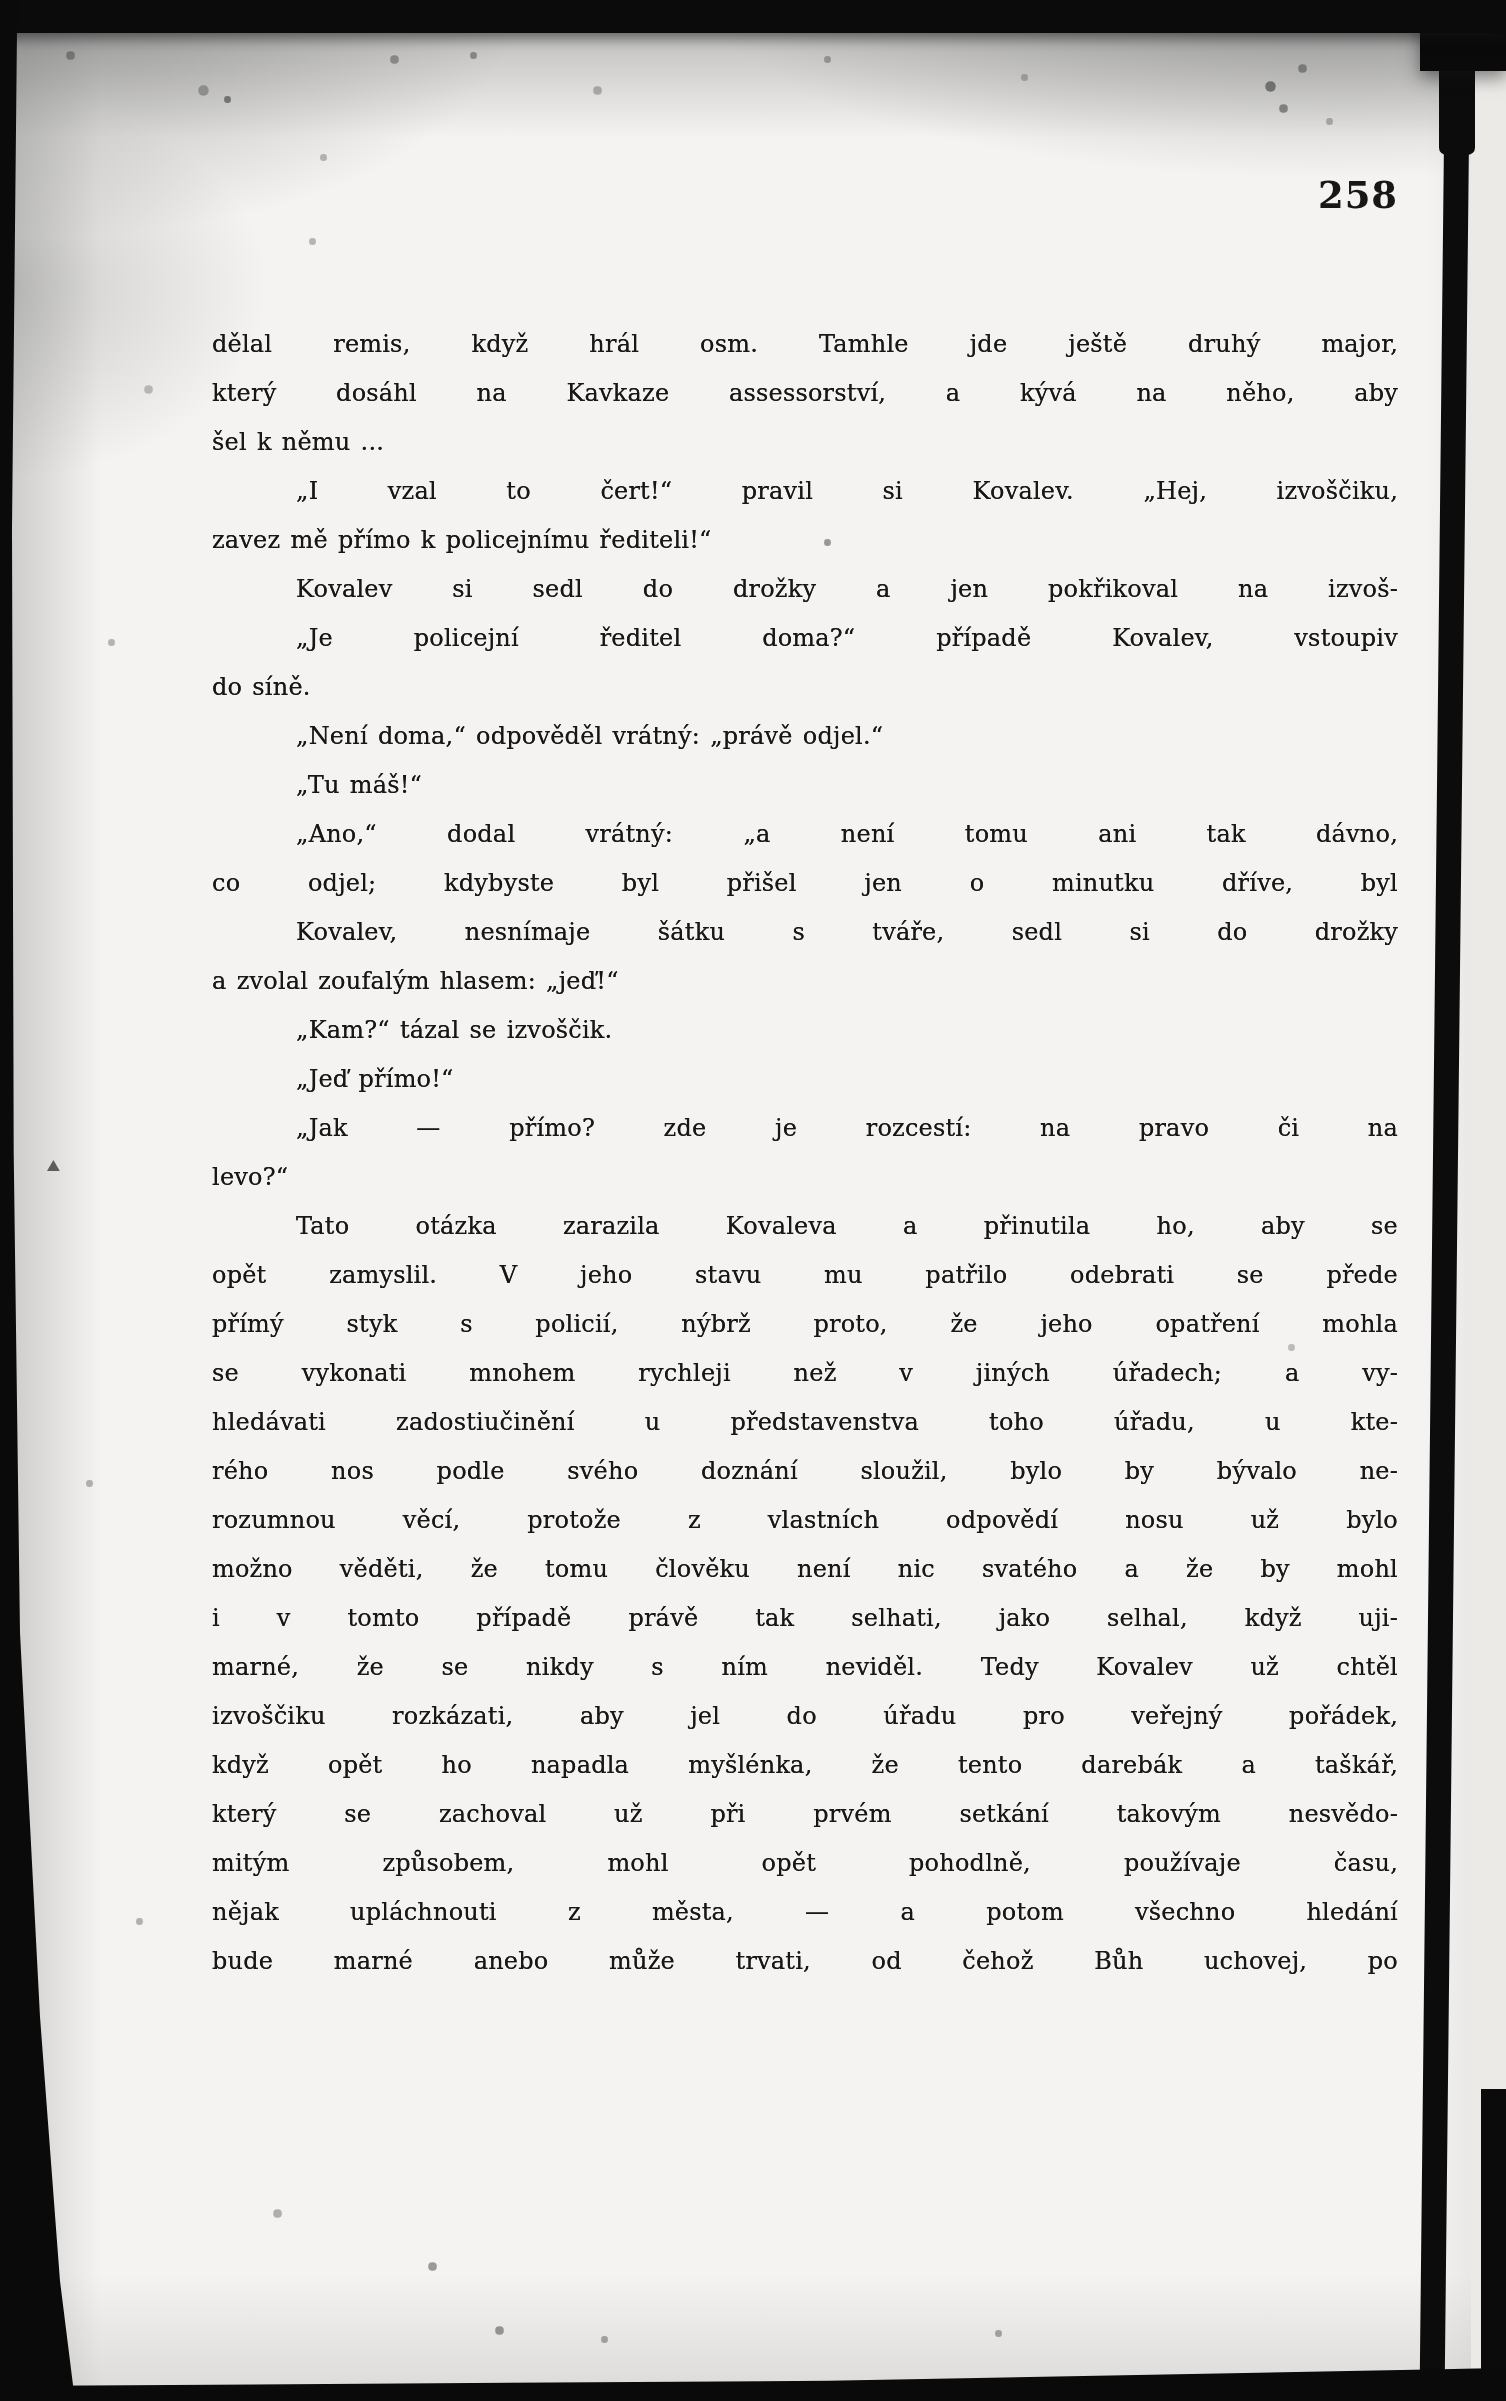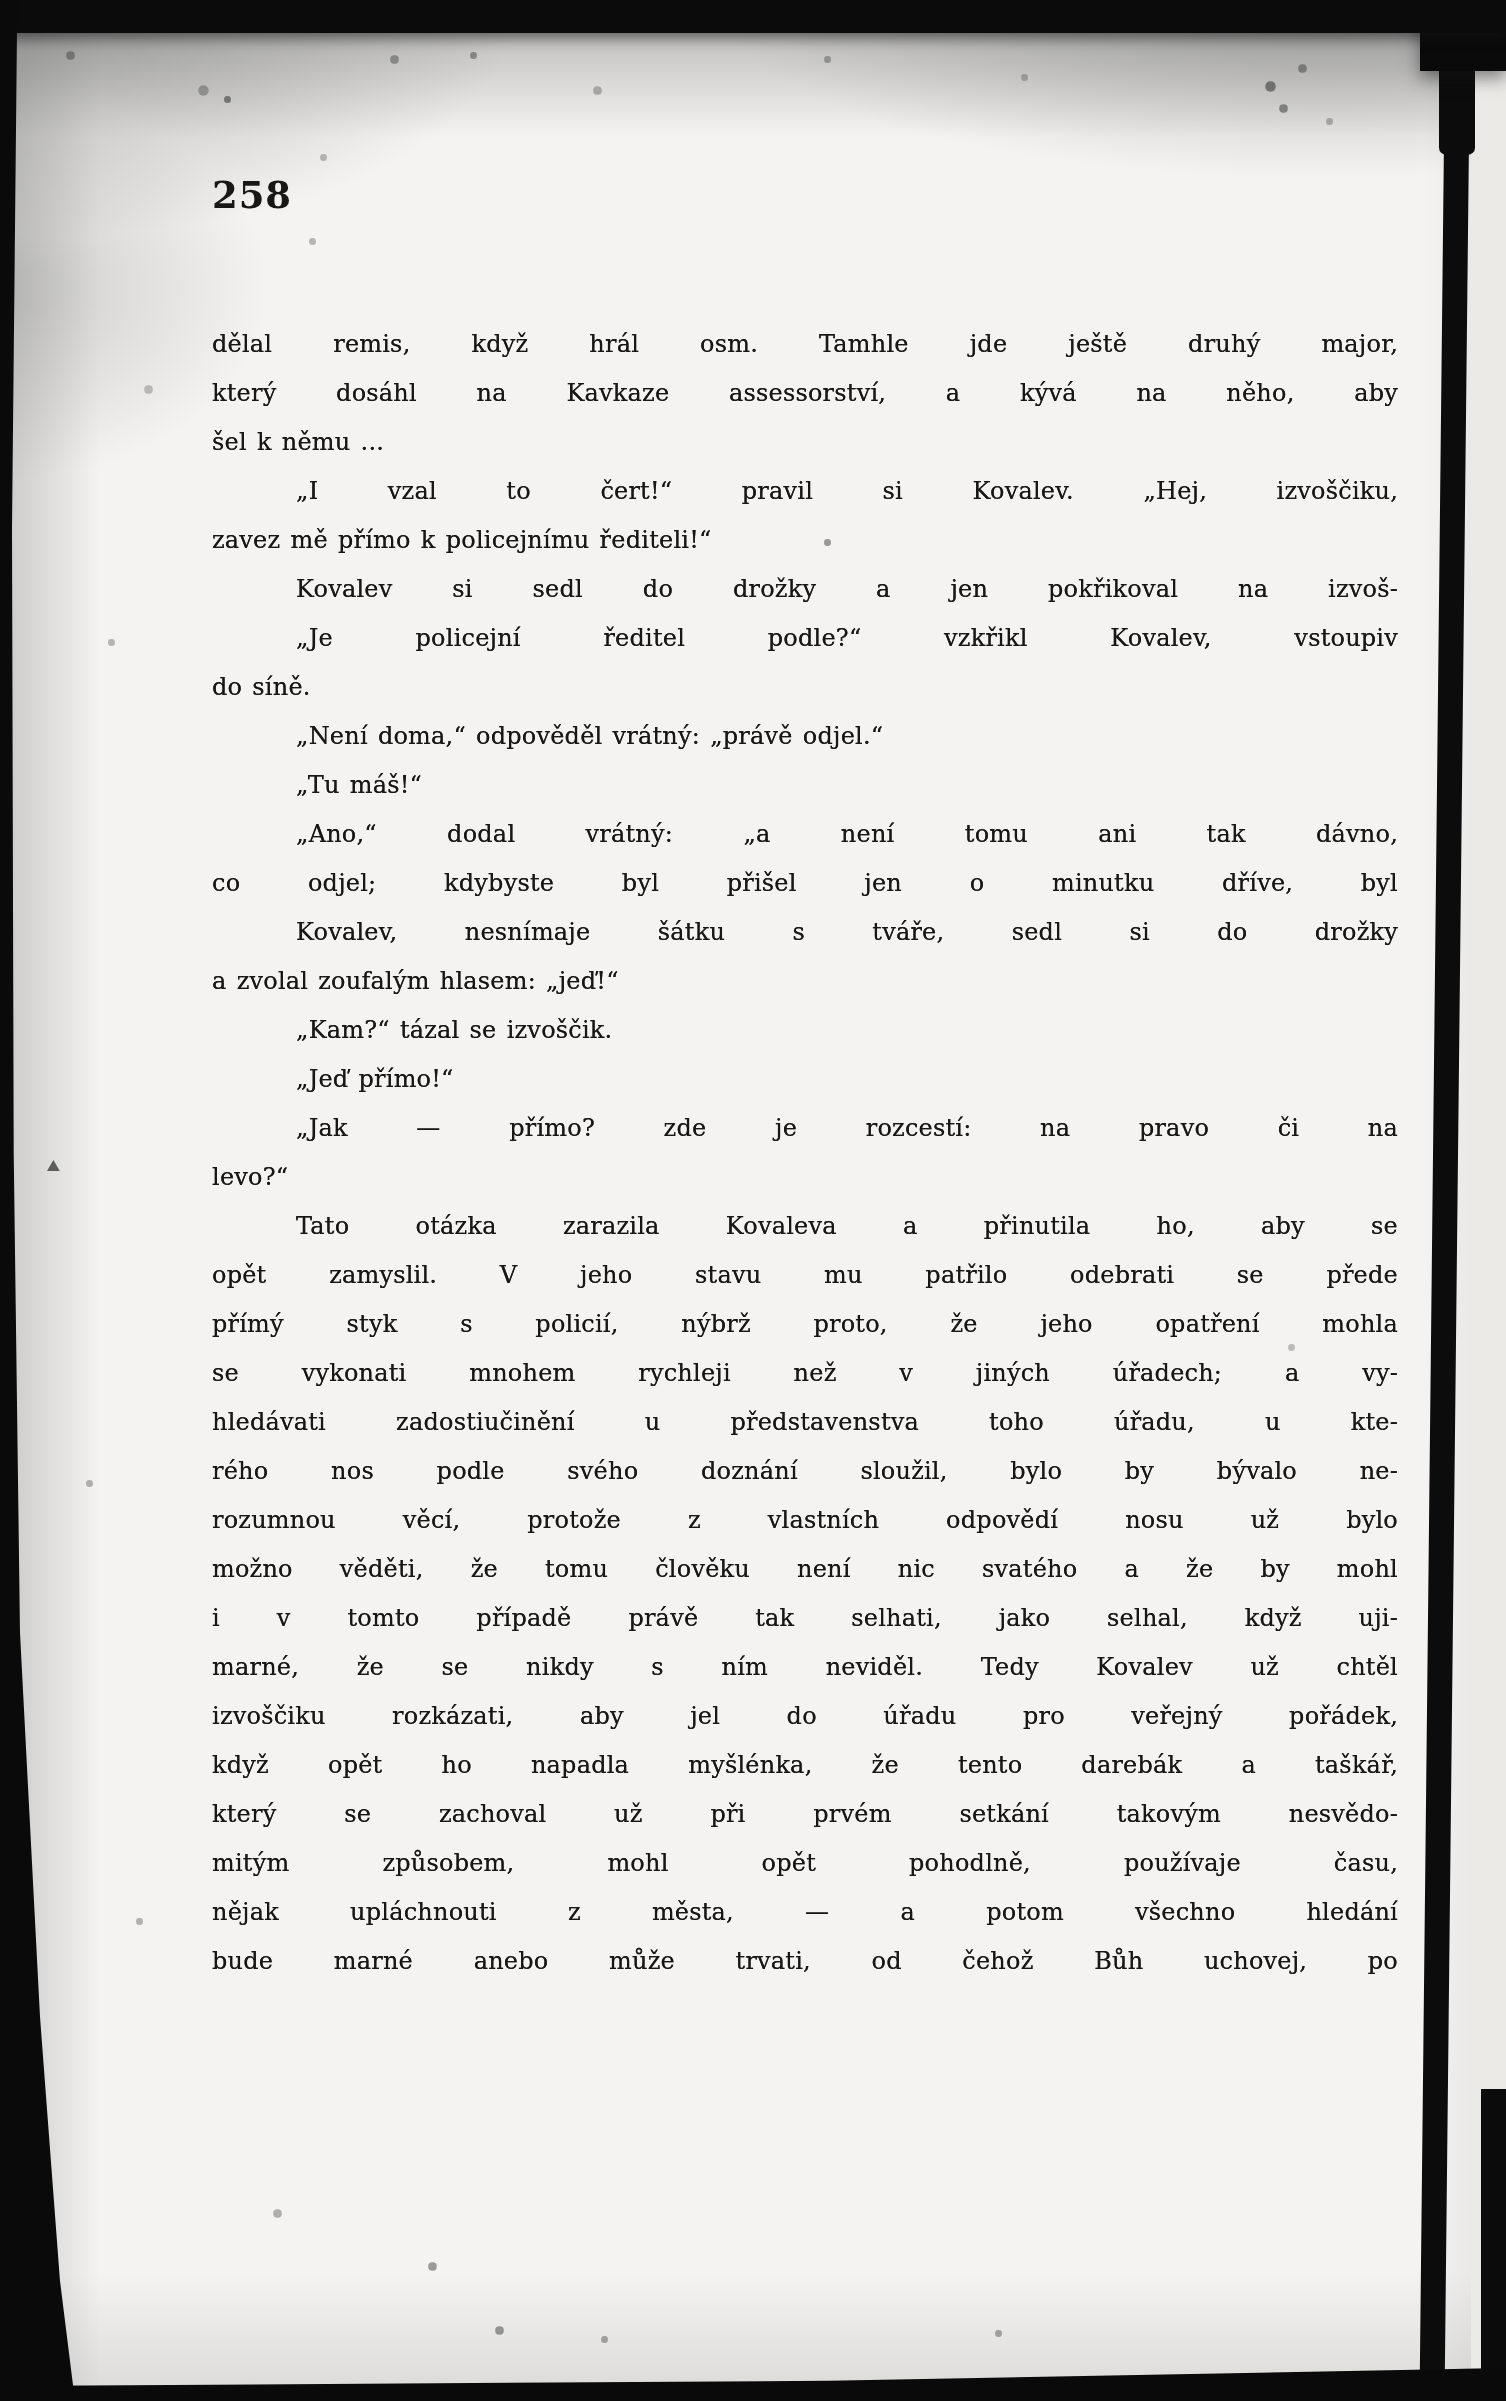--- a/index.html
+++ b/index.html
@@ -99,21 +99,21 @@
   }
   .edge-mark {
     position: absolute; left: 47px; top: 1160px; width: 12.8px; height: 11px;
     background: #3c3c3c;
     clip-path: polygon(50% 0, 100% 100%, 0 100%);
     opacity: 0.8;
   }
   
   .page-number {
     position: absolute; left: 212px; top: 173px; width: 1186px;
-    text-align: left;
+    text-align: right;
     font-size: 37px; font-weight: 700; color: #181715;
     letter-spacing: 0.9px;
   }
   .text-block {
     position: absolute; left: 212px; top: 296px; width: 1186px;
     font-size: 24px; font-weight: 400; color: #181715;
     word-spacing: 2.3px;
     letter-spacing: 0.2px;
     margin-top: 24px;
   }
@@ -135,21 +135,21 @@
 
   <div class="page-number">258</div>
 
   <div class="text-block" id="text-block">
       <div class="line just">dělal remis, když hrál osm. Tamhle jde ještě druhý major,</div>
       <div class="line just">který dosáhl na Kavkaze assessorství, a kývá na něho, aby</div>
       <div class="line">šel k němu ...</div>
       <div class="line indent just">„I vzal to čert!“ pravil si Kovalev. „Hej, izvoščiku,</div>
       <div class="line">zavez mě přímo k policejnímu řediteli!“</div>
       <div class="line indent just">Kovalev si sedl do drožky a jen pokřikoval na izvoš-</div>
-      <div class="line indent just">„Je policejní ředitel podle?“ vzkřikl Kovalev, vstoupiv</div>
+      <div class="line indent just">„Je policejní ředitel doma?“ případě Kovalev, vstoupiv</div>
       <div class="line">do síně.</div>
       <div class="line indent">„Není doma,“ odpověděl vrátný: „právě odjel.“</div>
       <div class="line indent">„Tu máš!“</div>
       <div class="line indent just">„Ano,“ dodal vrátný: „a není tomu ani tak dávno,</div>
       <div class="line just">co odjel; kdybyste byl přišel jen o minutku dříve, byl</div>
       <div class="line indent just">Kovalev, nesnímaje šátku s tváře, sedl si do drožky</div>
       <div class="line">a zvolal zoufalým hlasem: „jeď!“</div>
       <div class="line indent">„Kam?“ tázal se izvoščik.</div>
       <div class="line indent">„Jeď přímo!“</div>
       <div class="line indent just">„Jak — přímo? zde je rozcestí: na pravo či na</div>

